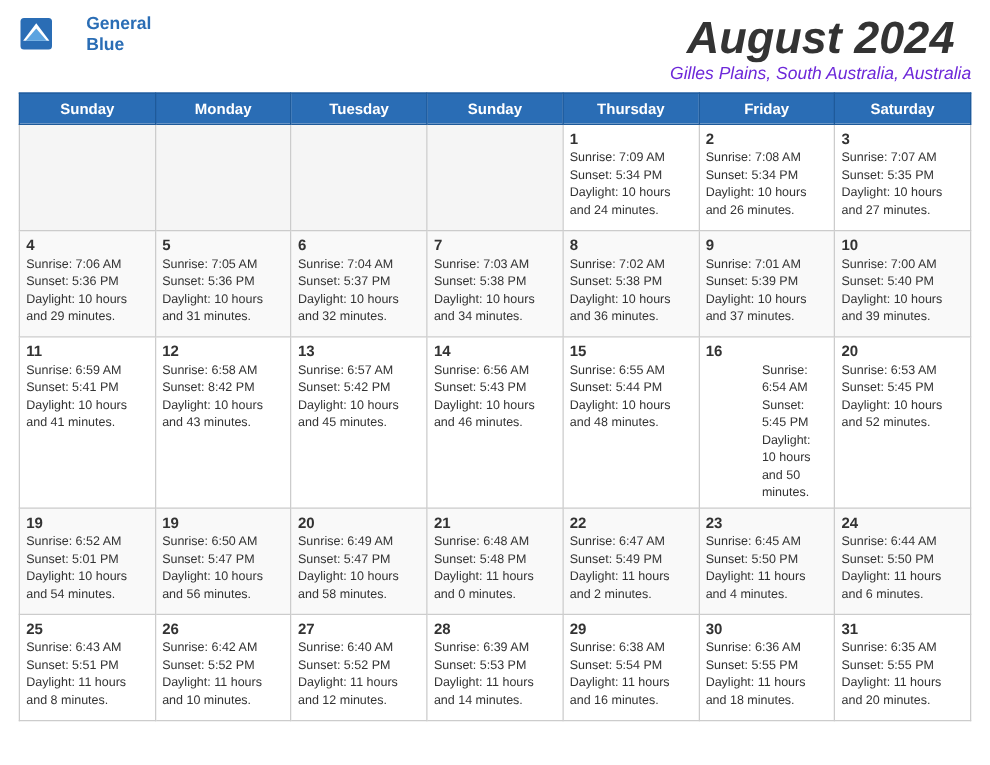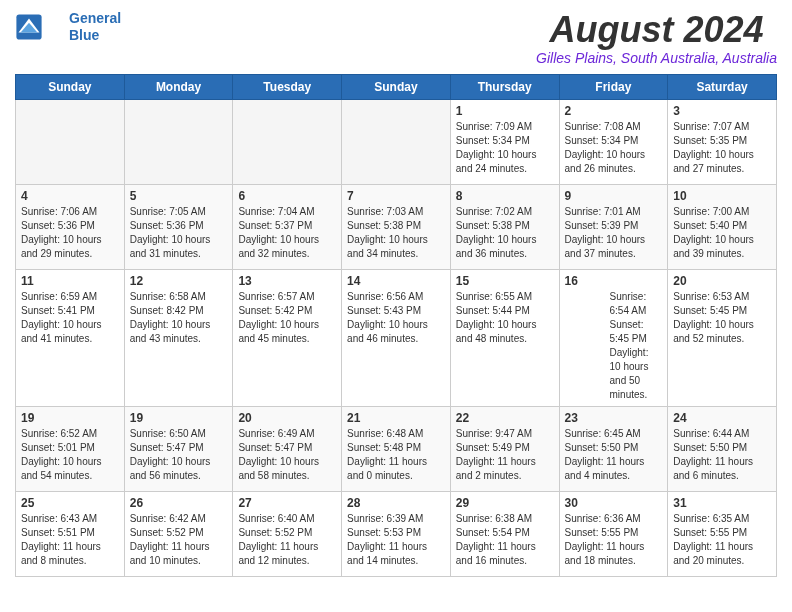--- a/index.html
+++ b/index.html
@@ -275,21 +275,21 @@
         </td>
         <td>
           <div class="day-num">21</div>
           <div class="day-info" style="white-space: pre-line;">Sunrise: 6:48 AM
 Sunset: 5:48 PM
 Daylight: 11 hours
 and 0 minutes.</div>
         </td>
         <td>
           <div class="day-num">22</div>
-          <div class="day-info" style="white-space: pre-line;">Sunrise: 9:47 AM
+          <div class="day-info" style="white-space: pre-line;">Sunrise: 6:47 AM
 Sunset: 5:49 PM
 Daylight: 11 hours
 and 2 minutes.</div>
         </td>
         <td>
           <div class="day-num">23</div>
           <div class="day-info" style="white-space: pre-line;">Sunrise: 6:45 AM
 Sunset: 5:50 PM
 Daylight: 11 hours
 and 4 minutes.</div>

